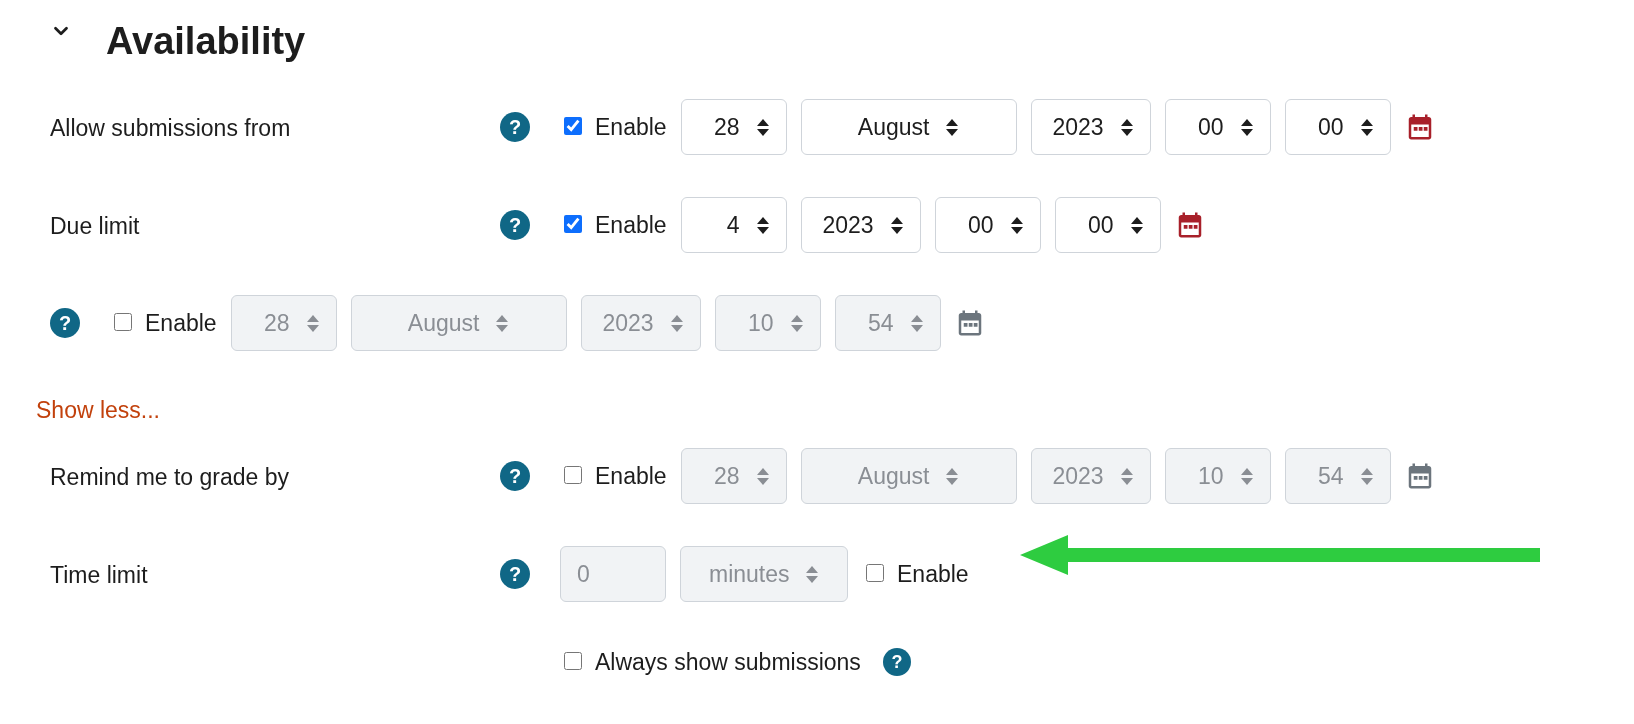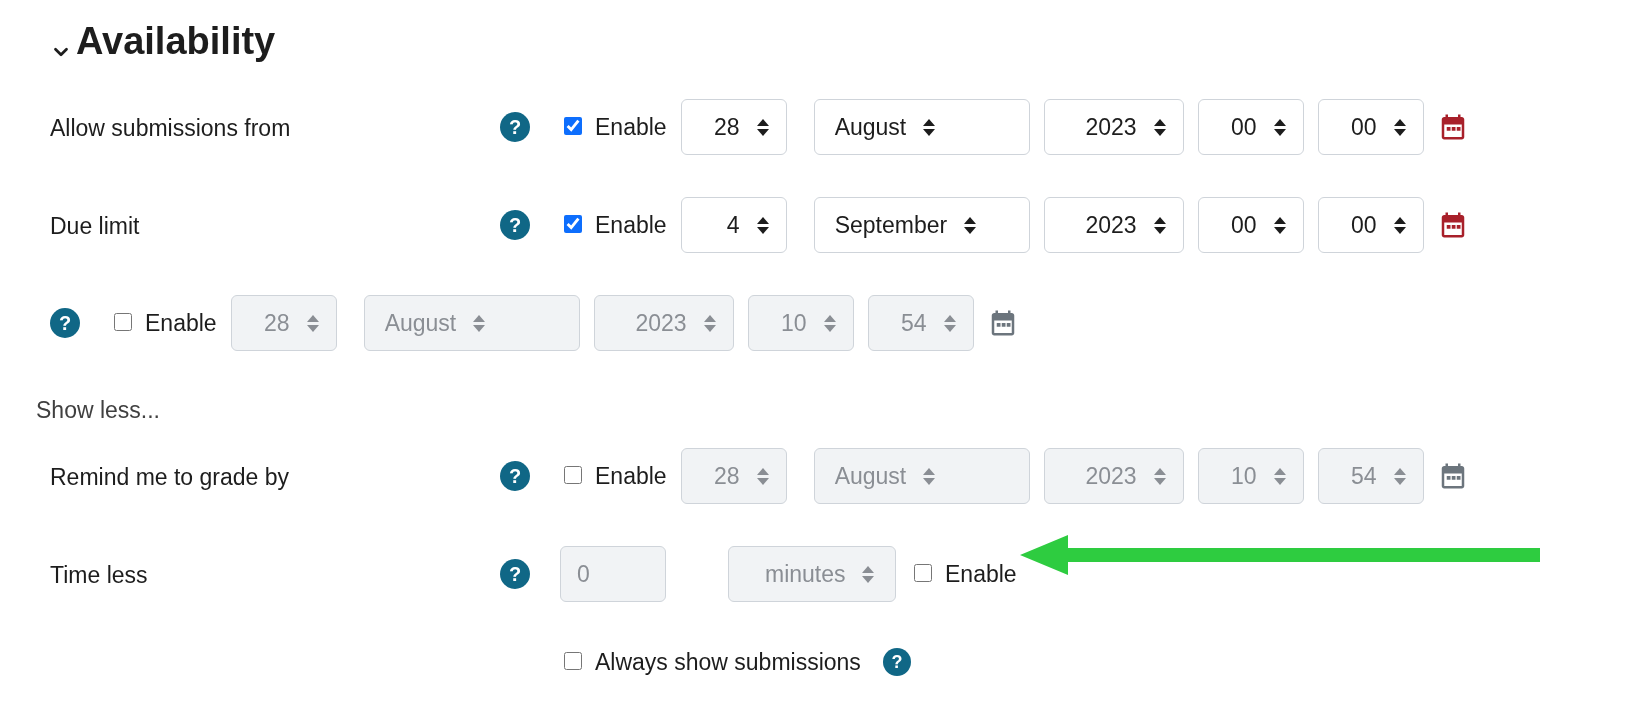--- a/index.html
+++ b/index.html
@@ -12,22 +12,22 @@
   }
   .page {
     width: 1634px;
     height: 724px;
     position: relative;
     box-sizing: border-box;
     padding: 20px 50px;
   }
   .section-header {
     display: flex;
-    align-items: flex-end;
-    gap: 4px;
+    align-items: flex-start;
+    gap: 34px;
     margin-bottom: 30px;
   }
   .section-header h2 {
     font-size: 38px;
     font-weight: 700;
     margin: 0;
   }
   .chevron {
     width: 22px; height: 22px;
     display: inline-block;
@@ -121,35 +121,35 @@
     border-right: 6px solid transparent;
     border-bottom: 7px solid currentColor;
     margin-bottom: 3px;
   }
   .sort-caret .tri-down {
     border-left: 6px solid transparent;
     border-right: 6px solid transparent;
     border-top: 7px solid currentColor;
   }
   .w-day   { width: 106px; }
-  .w-month { width: 216px; justify-content: flex-start; padding: 8px 20px; margin-left: 13px; }
-  .w-year  { width: 140px; }
+  .w-month { width: 216px; justify-content: center; padding: 8px 20px; }
+  .w-year  { width: 120px; }
   .w-time  { width: 106px; }
-  .w-unit  { width: 168px; justify-content: space-between; padding: 0 36px; margin-left: 48px; }
+  .w-unit  { width: 168px; justify-content: space-between; padding: 0 28px; }
 
   .cal-icon {
     width: 30px; height: 30px;
     cursor: pointer;
   }
   .cal-icon svg { width: 100%; height: 100%; }
   .cal-icon.disabled svg { fill: #6c757d; }
   .cal-icon svg { fill: #a8202a; }
 
   .show-less {
-    color: #404040;
+    color: #c2410c;
     font-size: 23px;
     margin: 10px 0 18px -14px;
     cursor: pointer;
     display: inline-block;
   }
 
   .textbox {
     border: 1px solid #cfd4da;
     background: #f1f3f5;
     border-radius: 6px;
@@ -251,27 +251,20 @@
         <input type="checkbox" checked="" style="">
         <span>Enable</span>
       </label>
       <div class="selectbox w-day">
         <span>4</span>
         <span class="sort-caret">
             <span class="tri-up"></span>
             <span class="tri-down"></span>
           </span>
       </div>
-      <div class="selectbox w-month">
-        <span>September</span>
-        <span class="sort-caret">
-            <span class="tri-up"></span>
-            <span class="tri-down"></span>
-          </span>
-      </div>
       <div class="selectbox w-year">
         <span>2023</span>
         <span class="sort-caret">
             <span class="tri-up"></span>
             <span class="tri-down"></span>
           </span>
       </div>
       <div class="selectbox w-time">
         <span>00</span>
         <span class="sort-caret">
@@ -398,21 +391,21 @@
       <span class="cal-icon disabled">
         <svg viewBox="0 0 24 24">
             <path d="M19 4h-1V2h-2v2H8V2H6v2H5C3.9 4 3 4.9 3 6v14c0 1.1.9 2 2 2h14c1.1 0 2-.9 2-2V6c0-1.1-.9-2-2-2zm0 16H5V10h14v10zM7 12h3v3H7zm4 0h3v3h-3zm4 0h3v3h-3z"></path>
           </svg>
       </span>
     </div>
   </div>
 
   
   <div class="row">
-    <div class="label-col"><span>Time less</span></div>
+    <div class="label-col"><span>Time limit</span></div>
     <div class="help-col">
         <span class="help">?</span>
       </div>
     <div class="ctrl-col">
       <div class="textbox">
         <span>0</span>
       </div>
       <div class="selectbox w-unit disabled">
         <span>minutes</span>
         <span class="sort-caret">

